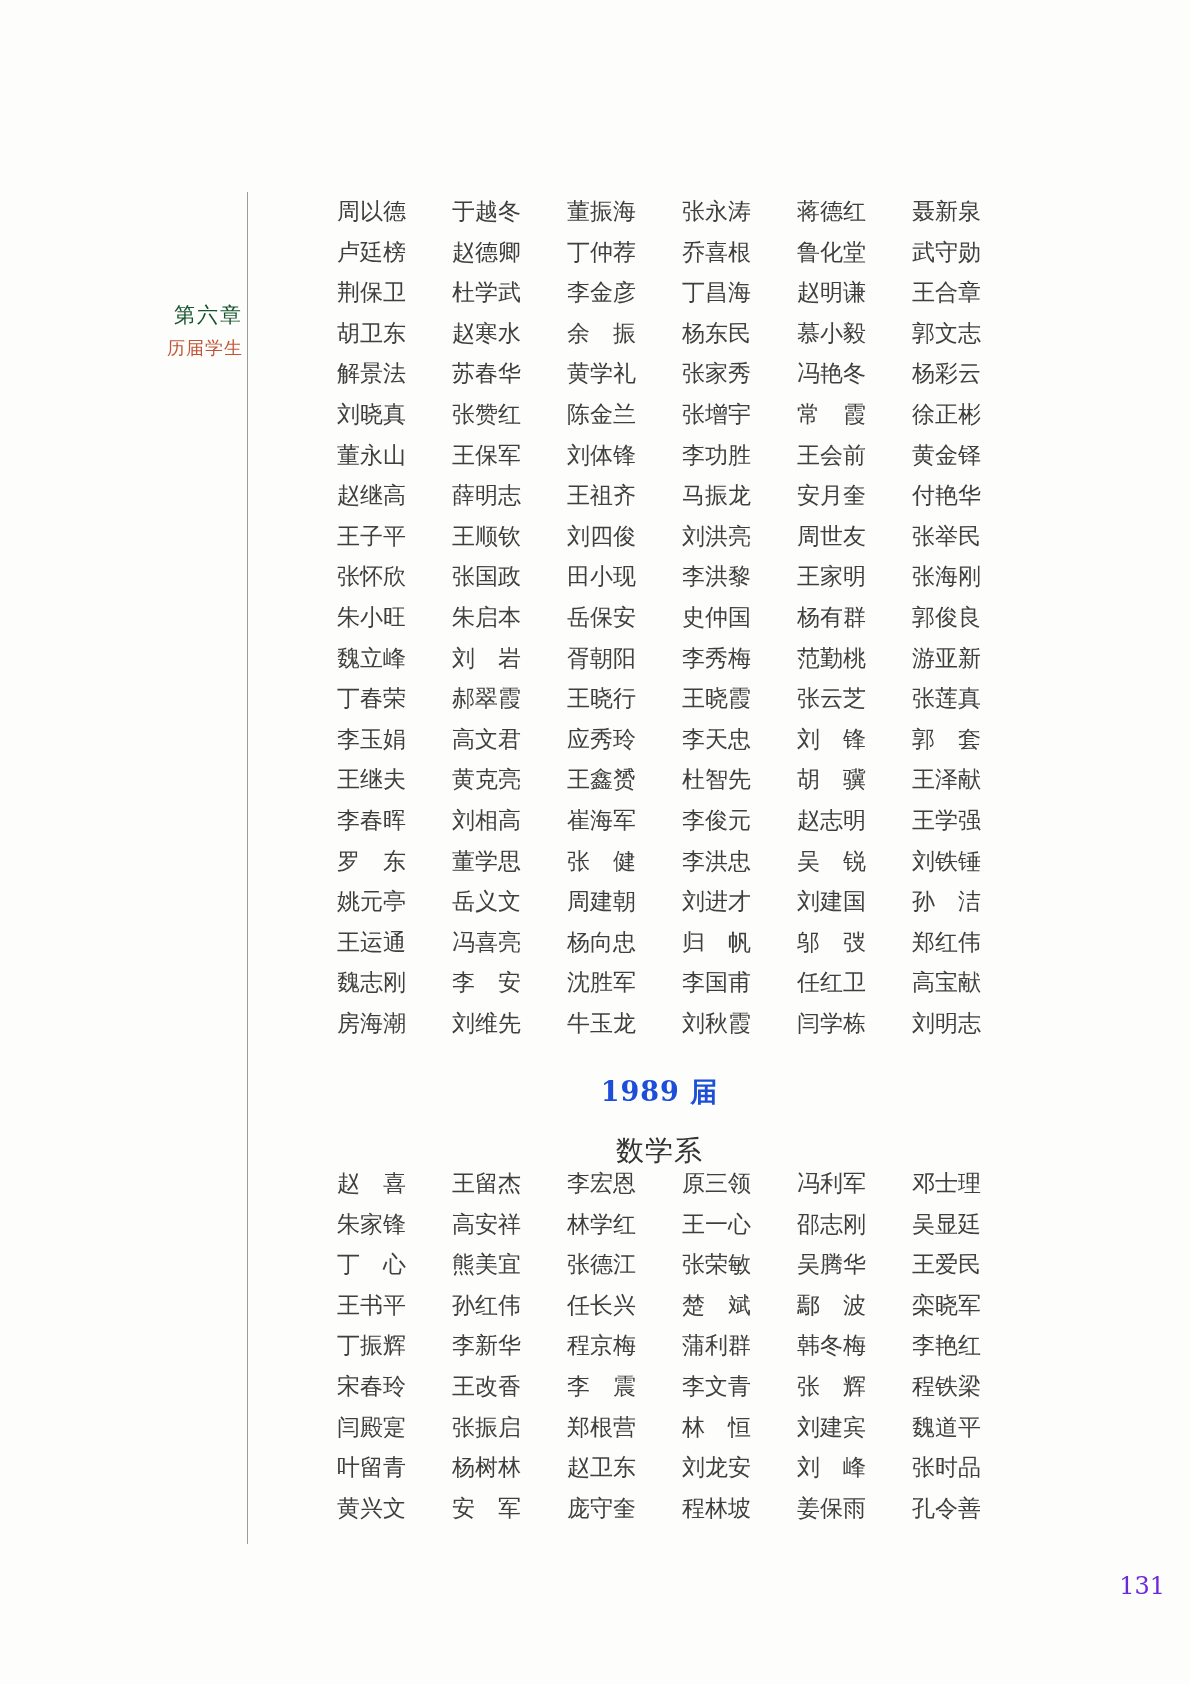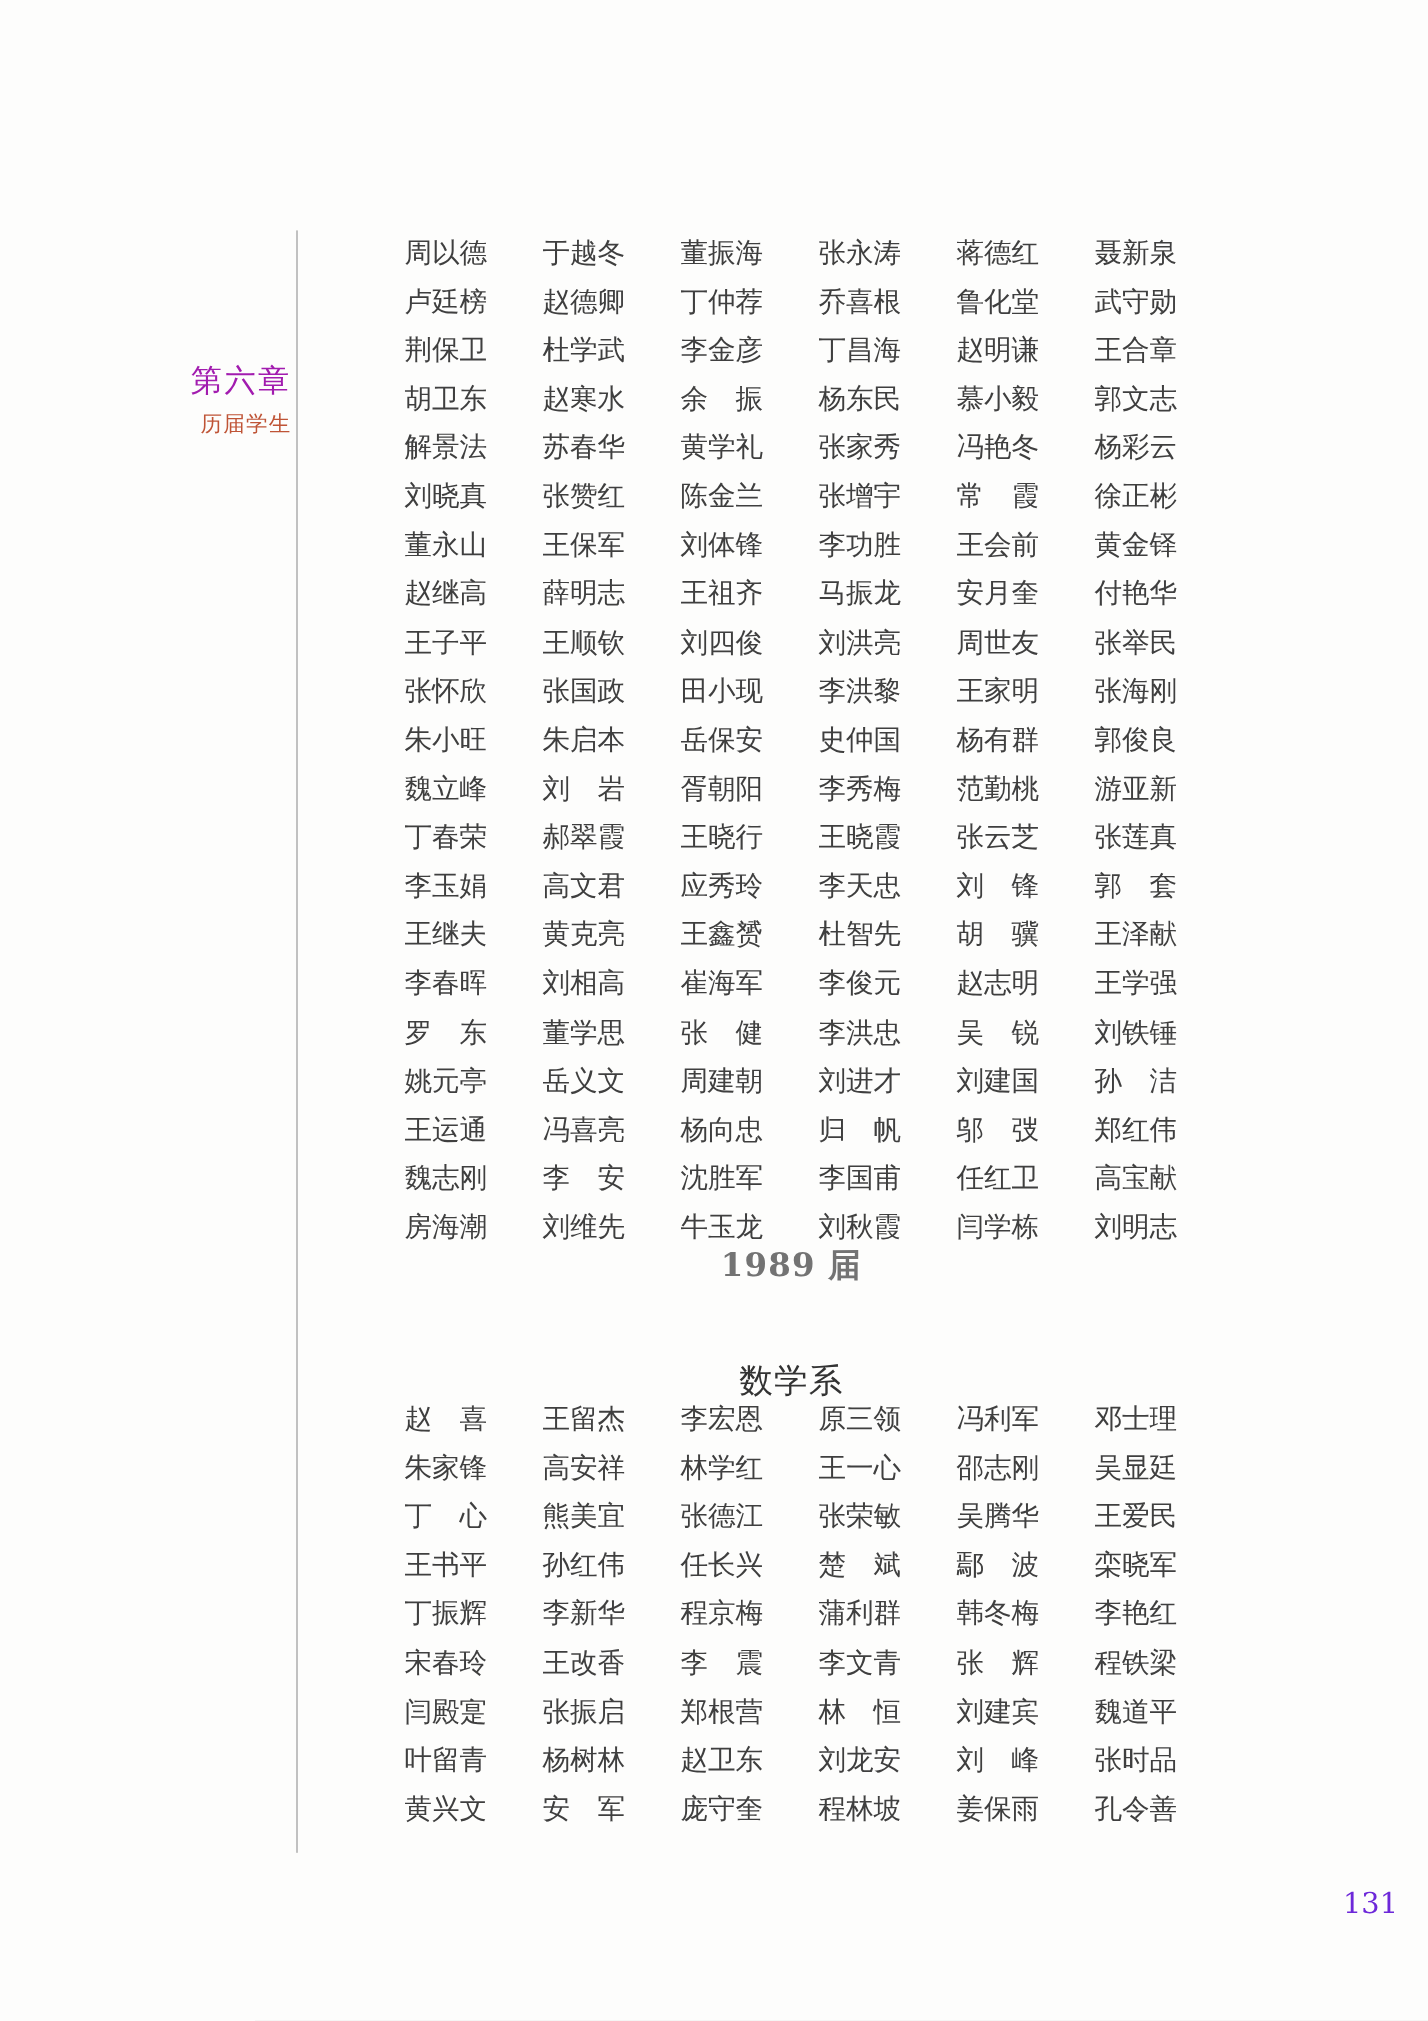--- a/index.html
+++ b/index.html
@@ -18,23 +18,23 @@
     width:1px; height:1352px;
     background:#9a9a9a;
   }
   .chapter-block {
     position:absolute;
     left:100px; top:303px;
     width:143px;
     text-align:right;
   }
   .chapter-title {
-    font-size:26px;
+    font-size:21px;
     letter-spacing:2px;
-    color:#a21caf;
+    color:#14532d;
     line-height:1.2;
   }
   .chapter-sub {
     margin-top:9px;
     font-size:18px;
     letter-spacing:1px;
     color:#bf5436;
     line-height:1.2;
   }
   .names-grid {
@@ -52,26 +52,26 @@
     font-size:23px;
     line-height:23px;
     white-space:nowrap;
     letter-spacing:0;
     color:#3f3f3f;
   }
   .grid-top { top:200px; }
   .grid-1989 { top:1172px; }
   .year-heading {
     position:absolute;
-    left:337px; top:1036px;
+    left:337px; top:1074px;
     width:645px;
     text-align:center;
     font-size:27px;
     font-weight:bold;
-    color:#737373;
+    color:#1d4ed8;
     letter-spacing:1px;
   }
   .dept-heading {
     position:absolute;
     left:337px; top:1132px;
     width:645px;
     text-align:center;
     font-size:28px;
     color:#333333;
     letter-spacing:1px;

